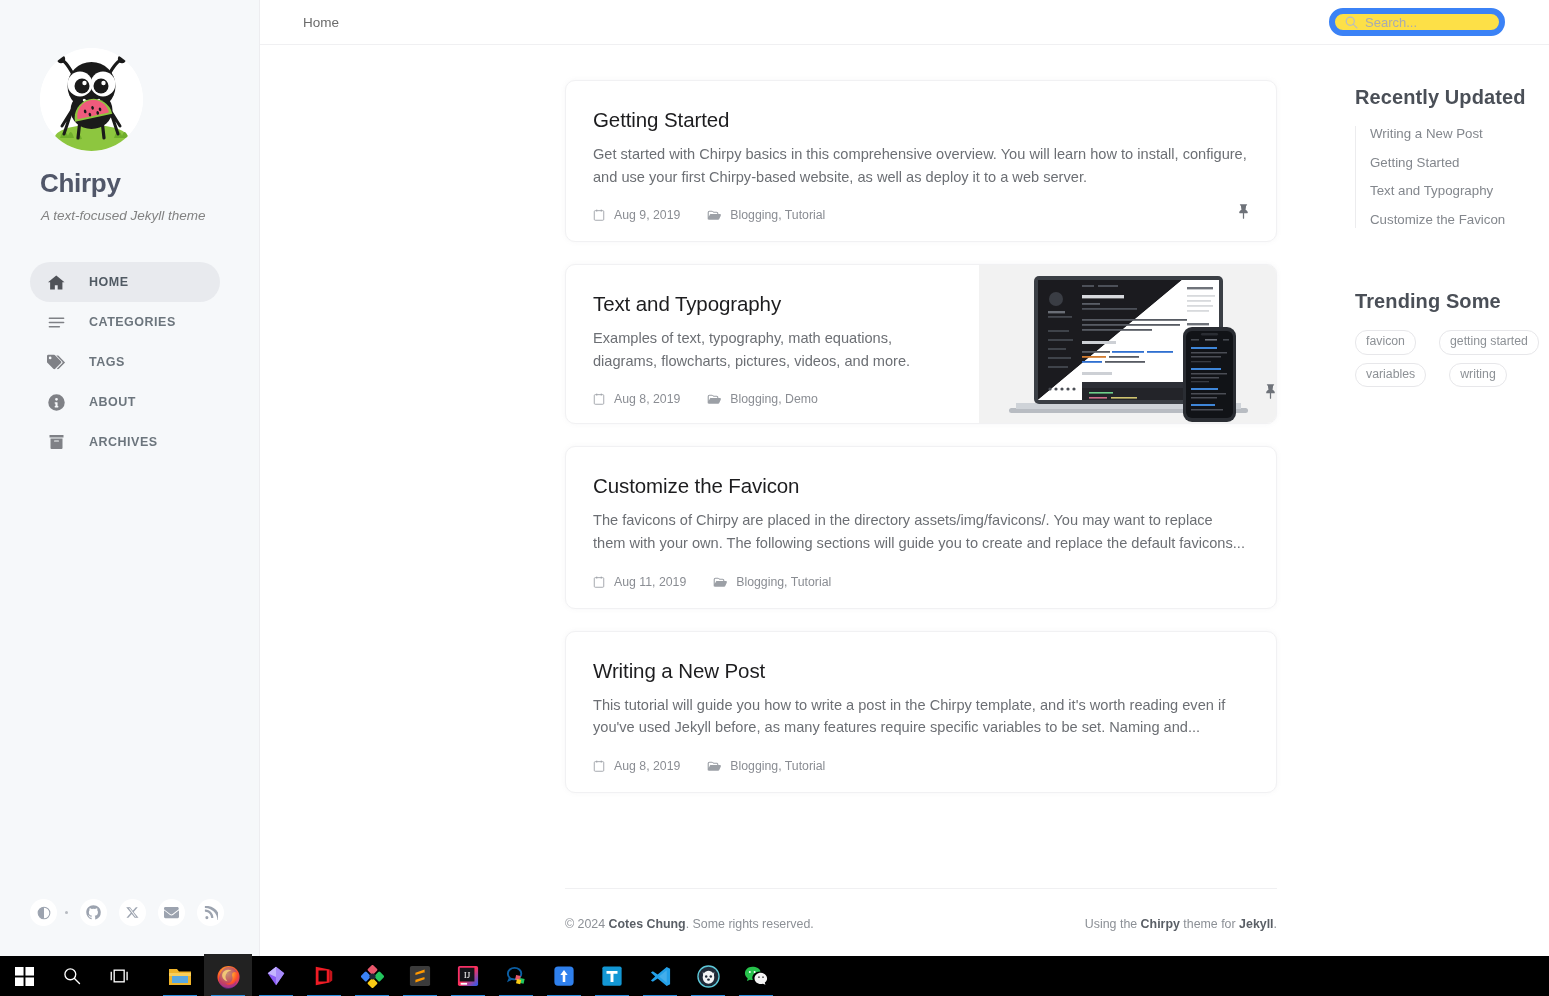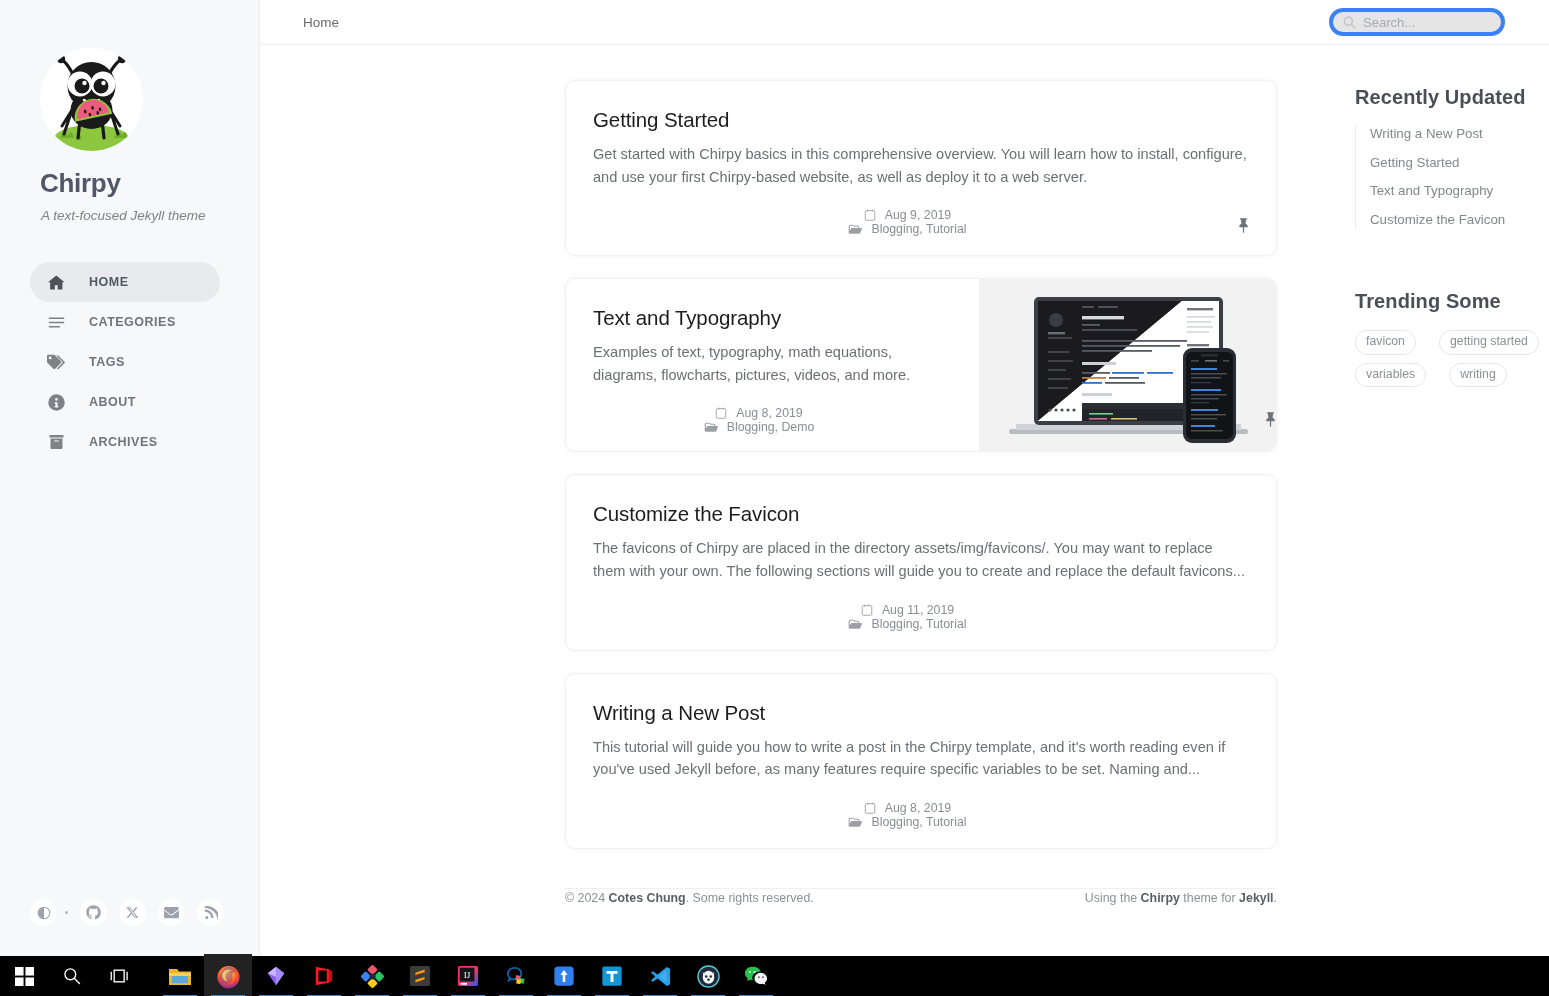--- a/index.html
+++ b/index.html
@@ -82,22 +82,22 @@
     background: #ffffff;
     border-bottom: 1px solid #f0f0f2;
   }
   #breadcrumb {
     position: absolute; left: 303px; top: 15px;
     font-size: 13.5px; color: #6b6b6b;
   }
   #search-box {
     position: absolute; right: 44px; top: 8px;
     width: 176px; height: 28px;
-    border: 4px solid #3b82f6; border-radius: 14px;
-    background: #e5e5e5;
+    border: 6px solid #3b82f6; border-radius: 14px;
+    background: #fde047;
     display: flex; align-items: center; padding: 0 10px;
   }
   #search-box .mg { color: #b9bcc2; display:flex; }
   #search-input {
     border: none; outline: none; background: transparent;
     font-size: 13px; color: #3f4246; margin-left: 7px; width: 130px;
     font-family: "Liberation Sans", sans-serif;
   }
   #search-input::placeholder { color: #a8abb1; }
 
@@ -120,21 +120,20 @@
     font-size: 20.5px; color: #1d1d1f; font-weight: normal;
     letter-spacing: -0.1px; margin-bottom: 11px;
   }
   .card-excerpt {
     font-size: 14.6px; line-height: 1.55; color: #6c6f74;
   }
   .card-meta {
     display: flex; align-items: center;
     font-size: 12.3px; color: #8a8d93;
     padding: 20px 0 19px 0;
-    flex-direction: column;
   }
   .card.has-thumb .card-meta { padding-bottom: 17px; }
   .meta-group { display: flex; align-items: center; margin-right: 27px; }
   .meta-group .mi { display: flex; color: #9ca0a6; margin-right: 9px; }
   .pin {
     position: absolute; right: 27px; bottom: 22px;
     color: #6e7279; display: flex;
   }
   .card.has-thumb .pin { right: 0px; bottom: 24px; }
   .thumb {
@@ -163,21 +162,21 @@
     border: 1px solid #e7e7ea; border-radius: 12px;
     padding: 4px 10px 5px 10px;
     font-size: 12.3px; color: #8d9196;
     cursor: pointer; background: #fff; line-height: 1.1;
   }
 
   
   #footer {
     position: absolute; left: 565px; top: 888px; width: 712px;
     border-top: 1px solid #f0f0f2;
-    padding-top: 2px;
+    padding-top: 28px;
     display: flex; justify-content: space-between;
     font-size: 12.4px; color: #8c9096;
   }
   #footer b { color: #5a5f66; font-weight: bold; }
 
   
   #taskbar {
     position: absolute; left: 0; bottom: 0;
     width: 1549px; height: 40px; background: #000000;
     display: flex; align-items: center;

